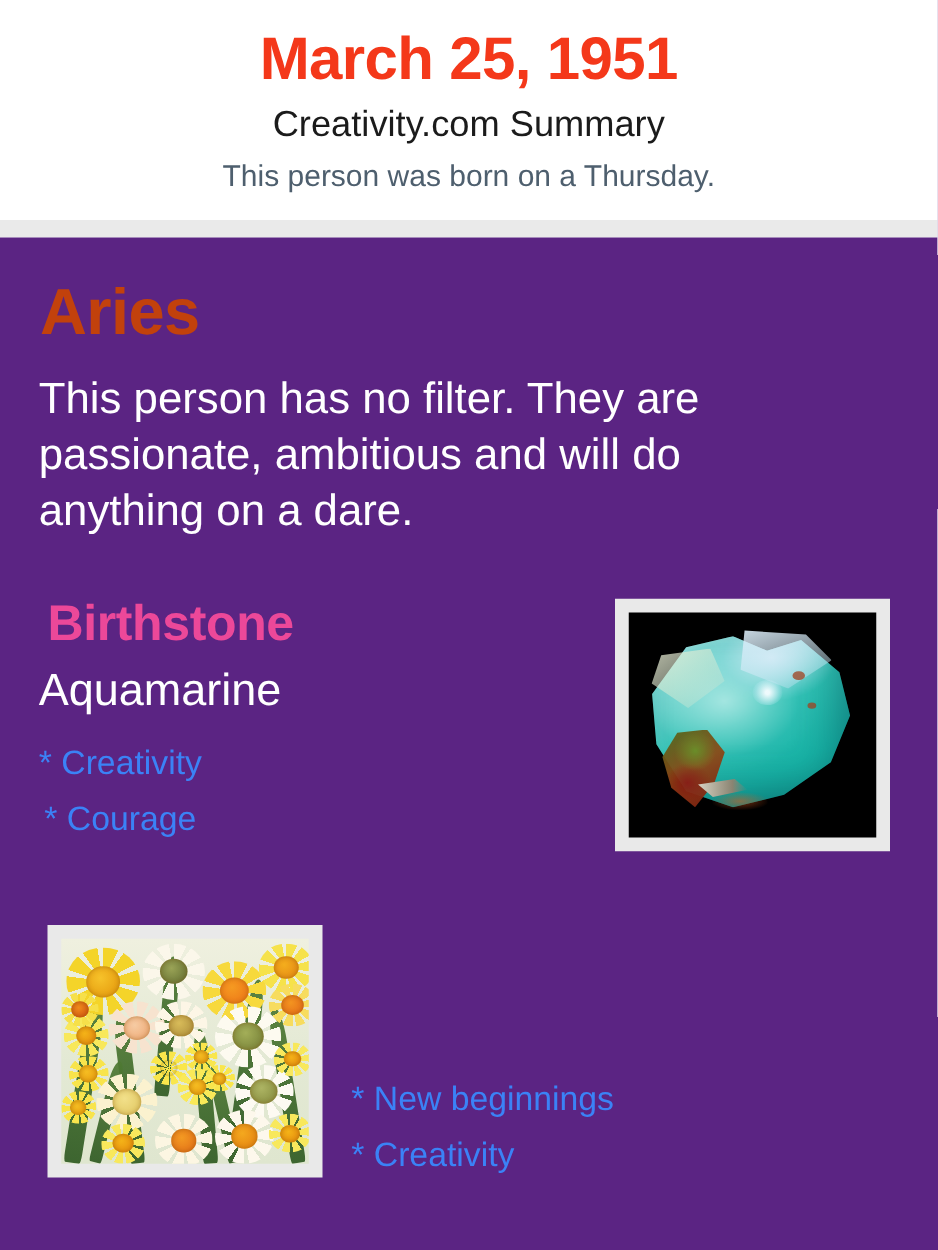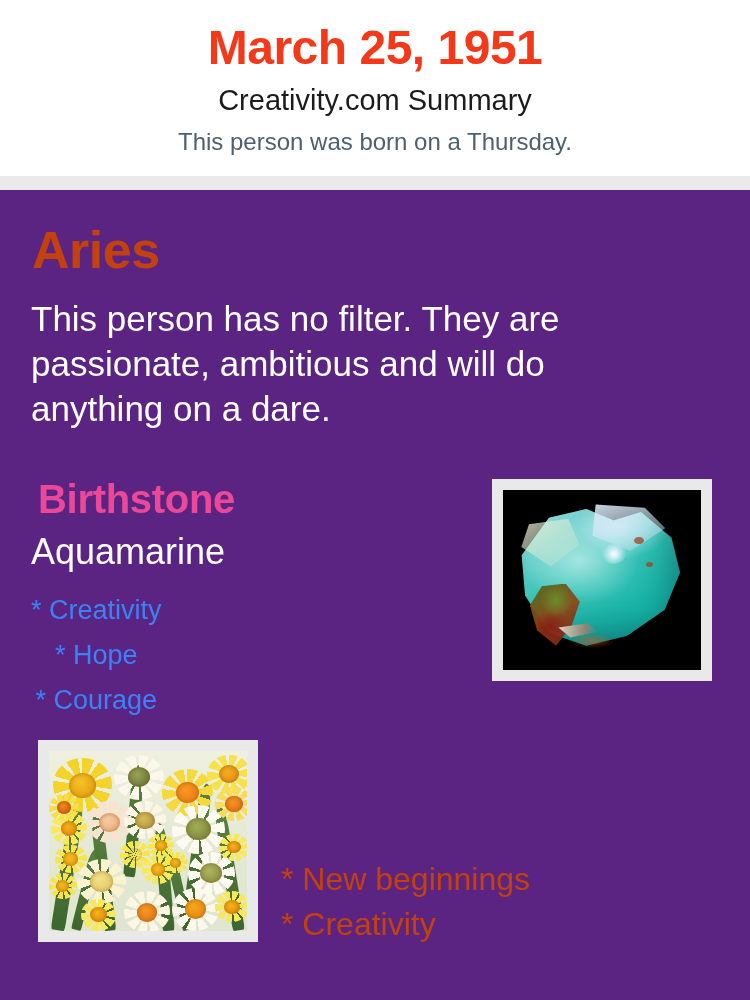--- a/index.html
+++ b/index.html
@@ -163,22 +163,22 @@
   }
   .flower-list {
     position: absolute;
     left: 281px;
     top: 857px;
     margin: 0;
     padding: 0;
     list-style: none;
   }
   .flower-list li {
-    font-size: 32px;
-    color: #c2410c;
+    font-size: 27px;
+    color: #3b82f6;
     line-height: 45px;
     white-space: nowrap;
   }
 
   
   .photo-frame {
     position: absolute;
     background: #e9e9e9;
     padding: 11px;
     box-sizing: border-box;
@@ -345,21 +345,20 @@
 
   <div class="body-panel"></div>
 
   <div class="zodiac-title">Aries</div>
   <div class="zodiac-desc">This person has no filter. They are passionate, ambitious and will do anything on a dare.</div>
 
   <div class="birthstone-title">Birthstone</div>
   <div class="birthstone-name">Aquamarine</div>
   <ul class="birthstone-list">
     <li>* Creativity</li>
-    <li>* Hope</li>
     <li>* Courage</li>
   </ul>
 
   <div class="photo-frame birthstone-frame">
     <div class="photo gem-photo">
       <div class="gem-body"></div>
       <div class="gem-facet-top"></div>
       <div class="gem-facet-left"></div>
       <div class="gem-highlight"></div>
       <div class="gem-matrix"></div>

